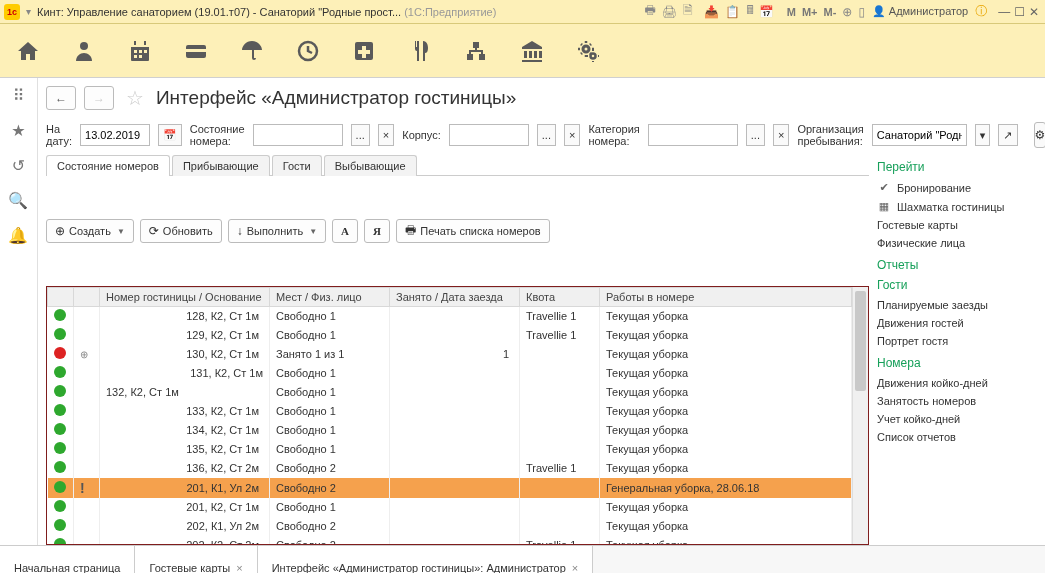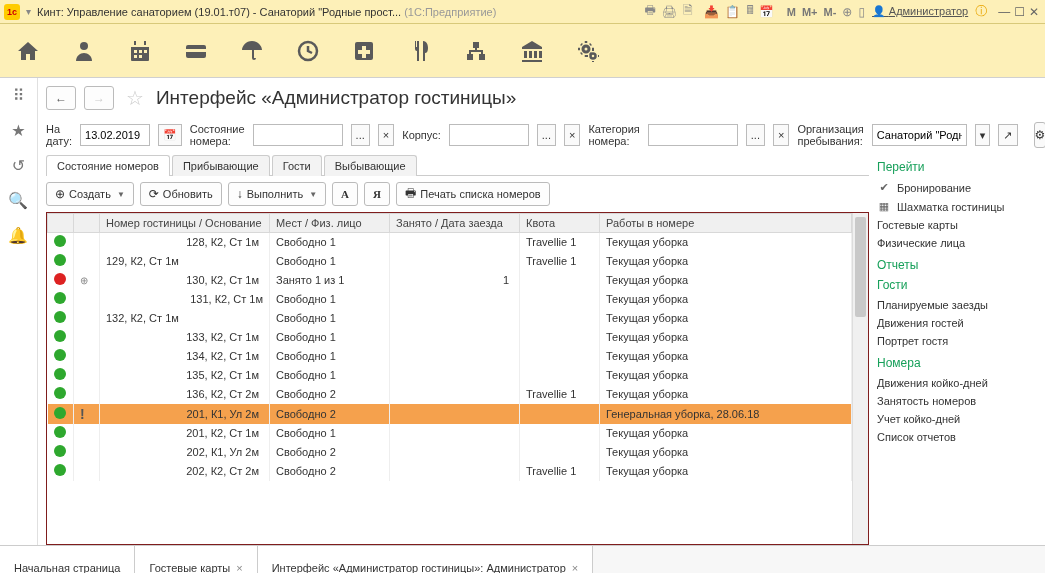--- a/index.html
+++ b/index.html
@@ -7,21 +7,21 @@
 
 
 .titlebar { background: #fdf0b8; border-bottom: 1px solid #d8c97a; height: 24px; display: flex; align-items: center; padding: 0 4px; }
 .titlebar .logo { width: 16px; height: 16px; background: #ffcc00; border-radius: 3px; margin-right: 4px; display:flex;align-items:center;justify-content:center;font-size:9px;font-weight:bold;color:#c00;}
 .titlebar .arrow { color: #888; margin: 0 2px; font-size:10px;}
 .titlebar .title { font-size: 11px; color: #333; margin-left: 4px; white-space: nowrap; }
 .titlebar .faded { color: #999; }
 .titlebar .spacer { flex: 1; }
 .titlebar .tb-icon { margin: 0 3px; color: #888; font-size: 12px; cursor: pointer; }
 .titlebar .tb-icon.m { font-weight: bold; color: #777; font-size:11px;}
-.titlebar .user { color: #555; font-size:11px; margin:16px 4px;text-decoration:underline;}
+.titlebar .user { color: #555; font-size:11px; margin:16px 4px;}
 .titlebar .win-btn { margin: 0 2px; color: #666; font-size: 12px; cursor: pointer; }
 
 
 .maintoolbar { background: #fdf0b8; height: 54px; border-bottom: 1px solid #d0d0d0; display: flex; align-items: center; padding: 0 16px; gap: 32px; }
 .maintoolbar .mt-icon { color: #5a5a5a; font-size: 24px; cursor: pointer; }
 
 
 .contentrow { display: flex; height: calc(573px - 24px - 54px - 28px); }
 
 
@@ -235,21 +235,21 @@
       <input class="txt" style="width: 95px;" value="Санаторий &quot;Родн">
       <span class="small-btn">▾</span>
       <span class="small-btn">↗</span>
 
       <span style="flex:1"></span>
       <span class="gear">⚙</span>
 
     </div>
 
     <div style="display:flex; flex:1; min-height:0;">
-      <div style="flex:1; display:flex; flex-direction:column; min-width:0;">
+      <div style="flex:1; display:flex; flex-direction:column; min-width:0;gap:37px;">
 
         <div class="tabs">
           <div class="tab active">Состояние номеров</div>
           <div class="tab">Прибывающие</div>
           <div class="tab">Гости</div>
           <div class="tab">Выбывающие</div>
         </div>
 
         <div class="tblbar">
           <div class="tbtn">
@@ -303,21 +303,21 @@
                     <td></td>
                     <td style="text-align: right; padding-right: 10px;">128, К2, Ст 1м</td>
                     <td>Свободно 1</td>
                     <td style="text-align: right; padding-right: 10px;"></td>
                     <td>Travellie 1</td>
                     <td>Текущая уборка</td>
                   </tr>
                   <tr class="row">
                     <td><span class="dot green"></span></td>
                     <td></td>
-                    <td style="text-align: left; padding-right: 10px;">129, К2, Ст 1м</td>
+                    <td style="text-align: right; padding-right: 10px;">129, К2, Ст 1м</td>
                     <td>Свободно 1</td>
                     <td style="text-align: right; padding-right: 10px;"></td>
                     <td>Travellie 1</td>
                     <td>Текущая уборка</td>
                   </tr>
                   <tr class="row">
                     <td><span class="dot red"></span></td>
                     <td><span class="plus">⊕</span></td>
                     <td style="text-align: right; padding-right: 10px;">130, К2, Ст 1м</td>
                     <td>Занято 1 из 1</td>

